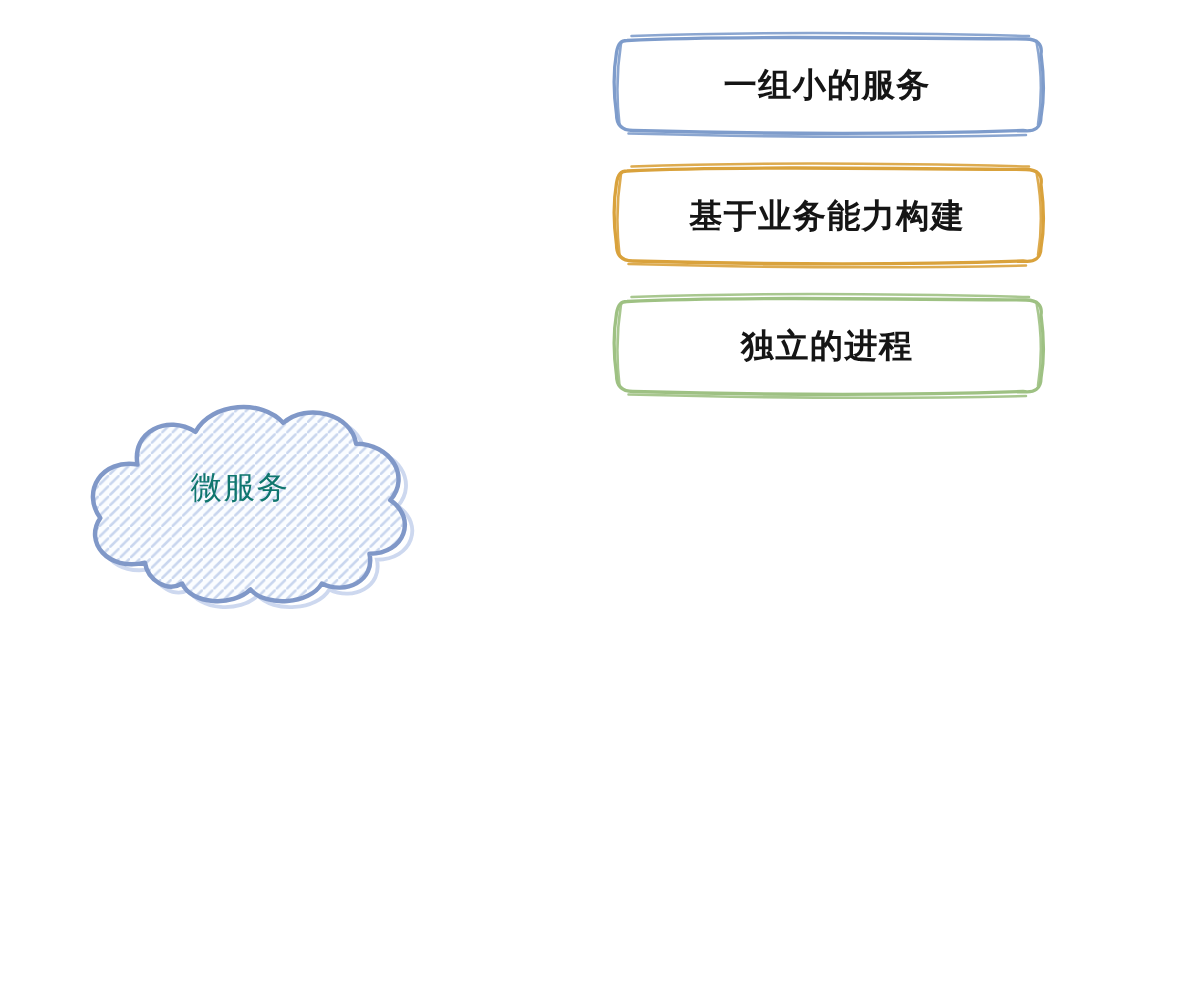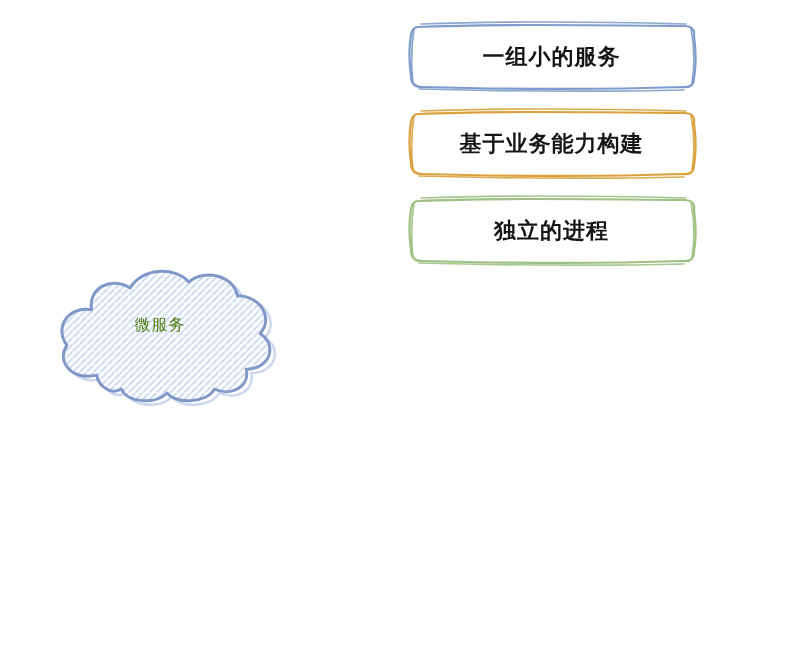--- a/index.html
+++ b/index.html
@@ -31,22 +31,22 @@
     height: 100%;
     overflow: visible;
   }
   .cloud-label {
     position: absolute;
     inset: 0;
     display: flex;
     align-items: center;
     justify-content: center;
     transform: translate(-6px, -6px);
-    font-size: 16px;
-    color: #4d7c0f;
+    font-size: 21px;
+    color: #0f766e;
     letter-spacing: 1px;
     pointer-events: none;
   }
   
   .boxes {
     position: absolute;
     left: 403px;
     top: 20px;
     display: flex;
     flex-direction: column;

